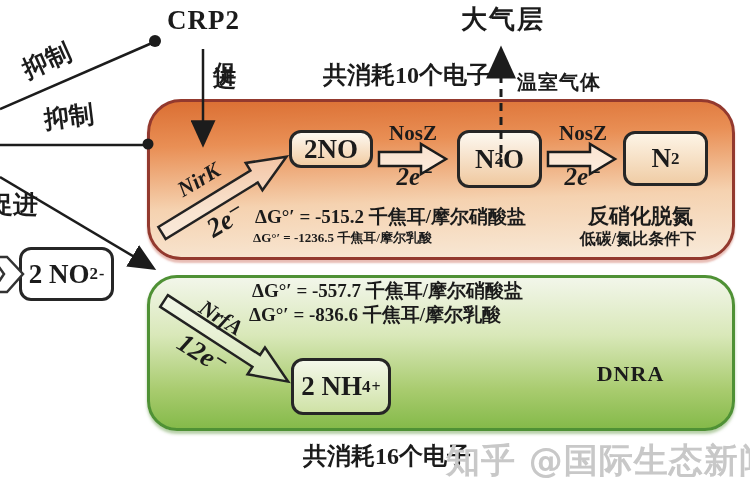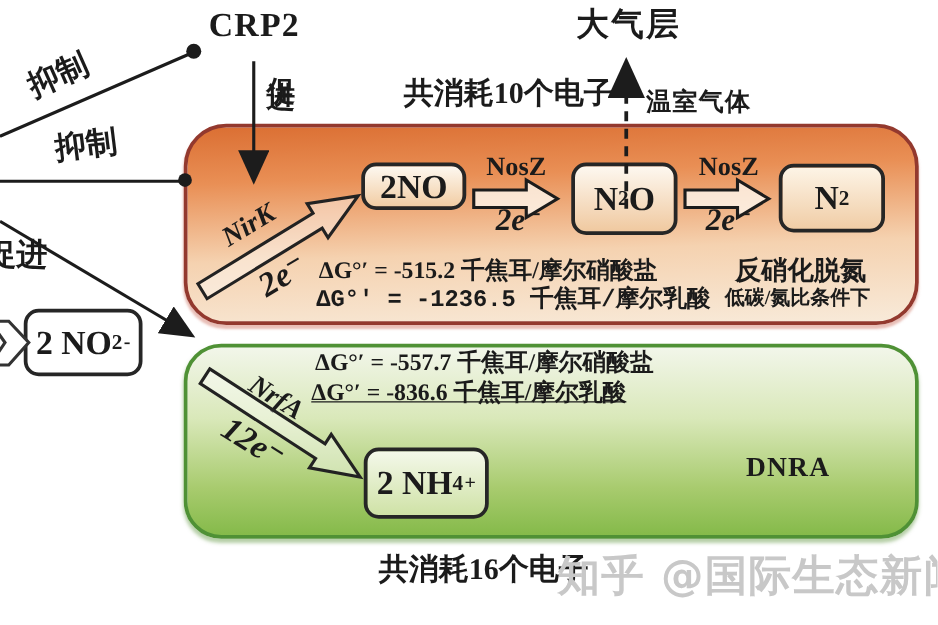--- a/index.html
+++ b/index.html
@@ -127,26 +127,26 @@
   <div class="txt lbl enzyme" style="left:176px;top:168px;font-size:22px;transform:rotate(-31deg);">NirK</div>
   <div class="txt lbl etrans" style="left:206px;top:206px;font-size:27px;transform:rotate(-31deg);">2e⁻</div>
 
   <div class="txt lbl" style="left:377px;top:122px;width:72px;text-align:center;font-size:21px;">NosZ</div>
   <div class="txt lbl etrans" style="left:386px;top:164px;width:58px;text-align:center;font-size:25px;">2e⁻</div>
 
   <div class="txt lbl" style="left:545px;top:122px;width:76px;text-align:center;font-size:21px;">NosZ</div>
   <div class="txt lbl etrans" style="left:554px;top:164px;width:58px;text-align:center;font-size:25px;">2e⁻</div>
 
   <div class="txt lbl" style="left:255px;top:207px;font-size:19px;">ΔG°′ = -515.2 千焦耳/摩尔硝酸盐</div>
-  <div class="txt lbl" style="left:253px;top:231px;font-size:19px;font-family:Liberation Mono, monospace;">ΔG°′ = -1236.5 千焦耳/摩尔乳酸</div>
+  <div class="txt lbl" style="left:253px;top:231px;font-size:13px;">ΔG°′ = -1236.5 千焦耳/摩尔乳酸</div>
   <div class="txt lbl" style="left:558px;top:205px;width:165px;text-align:center;font-size:21px;">反硝化脱氮</div>
   <div class="txt lbl" style="left:543px;top:231px;width:190px;text-align:center;font-size:16px;">低碳/氮比条件下</div>
 
   <div class="txt lbl enzyme" style="left:198px;top:306px;font-size:22px;transform:rotate(32deg);">NrfA</div>
   <div class="txt lbl etrans" style="left:176px;top:340px;font-size:27px;transform:rotate(32deg);">12e⁻</div>
 
   <div class="txt lbl" style="left:252px;top:281px;font-size:19px;">ΔG°′ = -557.7 千焦耳/摩尔硝酸盐</div>
-  <div class="txt lbl" style="left:249px;top:305px;font-size:19px;text-decoration:underline;">ΔG°′ = -836.6 千焦耳/摩尔乳酸</div>
+  <div class="txt lbl" style="left:249px;top:305px;font-size:19px;">ΔG°′ = -836.6 千焦耳/摩尔乳酸</div>
   <div class="txt lbl" style="left:568px;top:362px;width:125px;text-align:center;font-size:22px;letter-spacing:1px;">DNRA</div>
 
   <div class="abs" id="watermark" style="left:446px;top:438px;">知乎 @国际生态新闻网</div>
 
 </div>
 
 </body></html>

